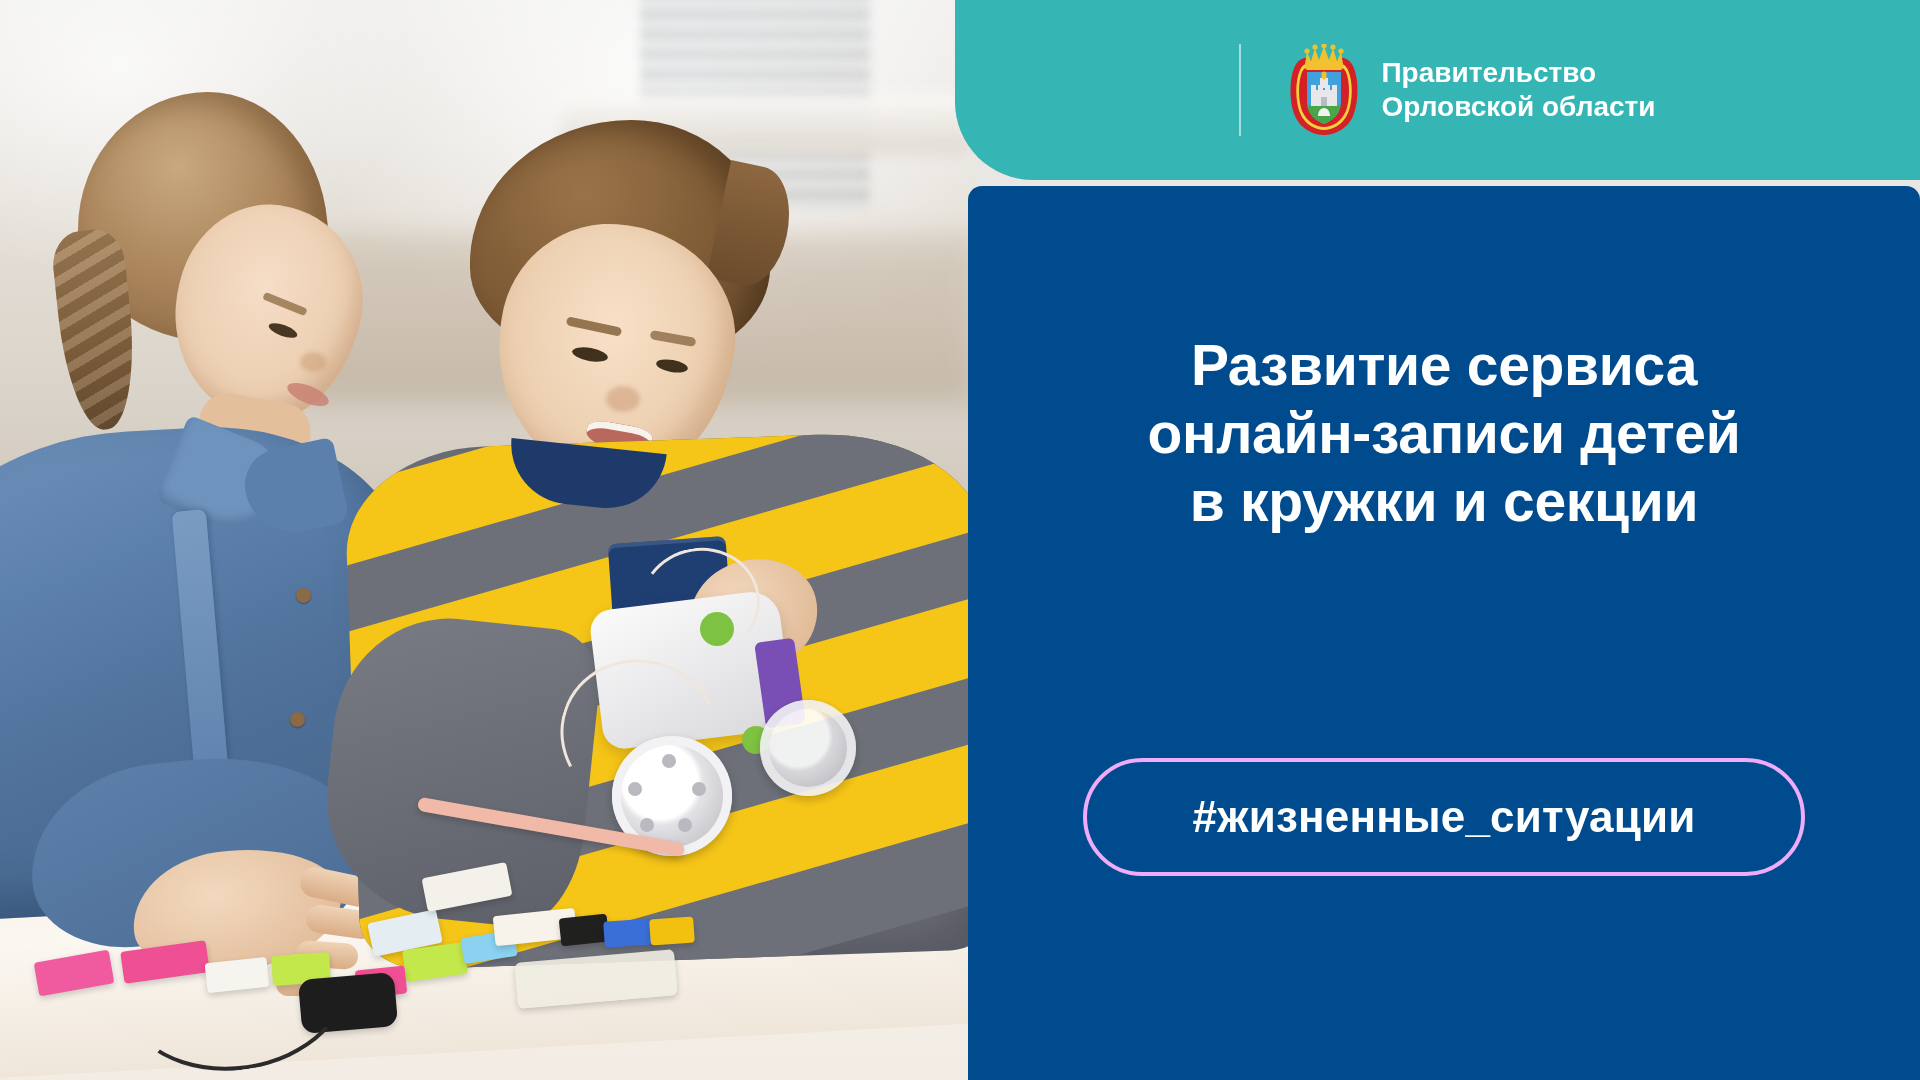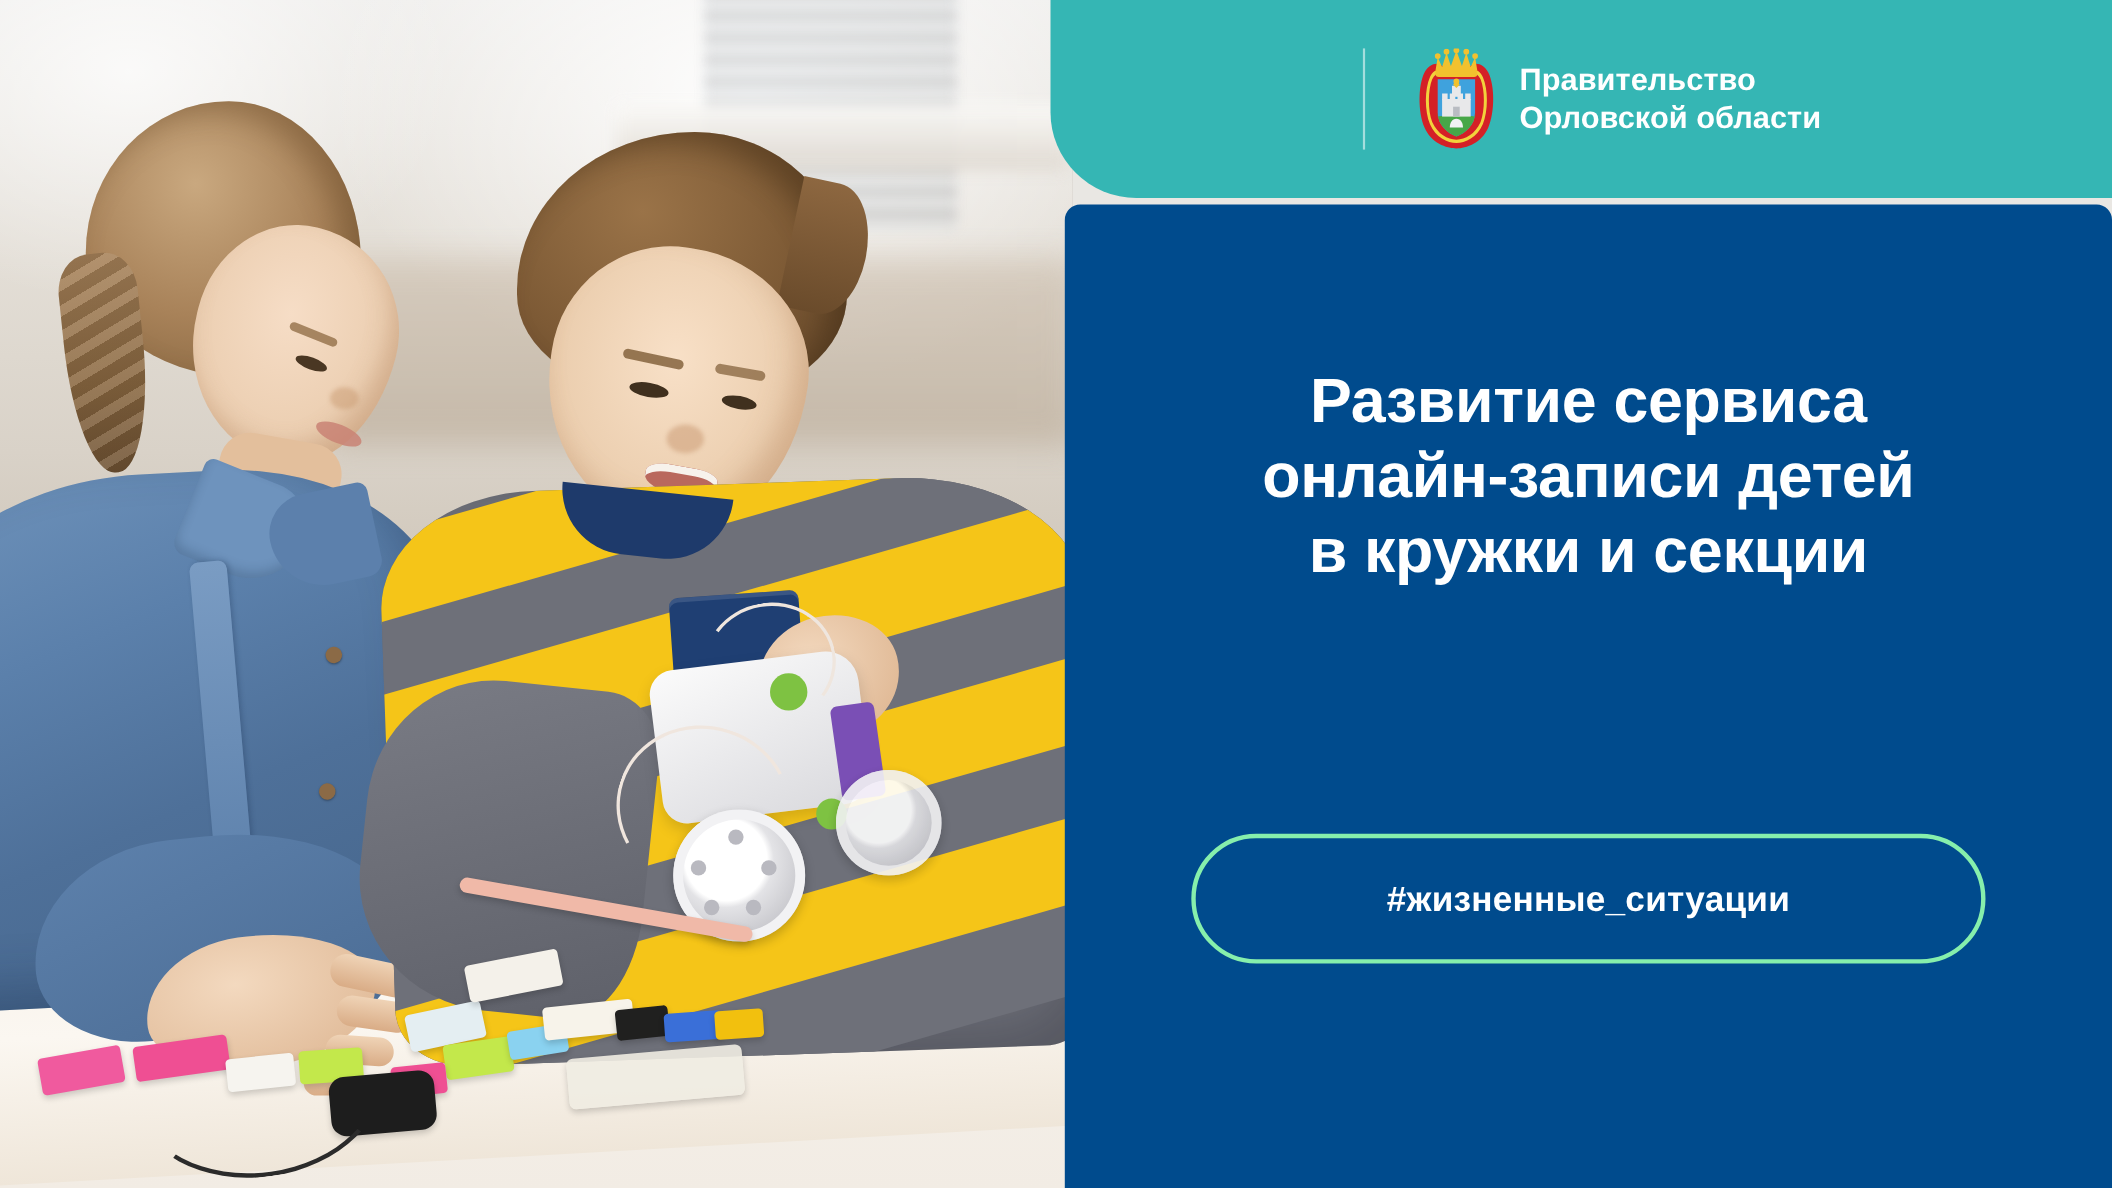--- a/index.html
+++ b/index.html
@@ -449,27 +449,27 @@
     white-space: pre-line;
   }
 
   .hash-pill {
     position: absolute;
     left: 50%;
     transform: translateX(-50%);
     top: 572px;
     min-width: 722px;
     height: 118px;
-    border: 4px solid #86efac;
+    border: 4px solid #f0abfc;
     border-radius: 59px;
     display: flex;
     align-items: center;
     justify-content: center;
     color: #ffffff;
-    font-size: 32px;
+    font-size: 44px;
     font-weight: 700;
     letter-spacing: .2px;
     padding: 0 46px;
     background: transparent;
   }
 
   .dept-line {
     position: absolute;
     right: 58px;
     bottom: 29px;

